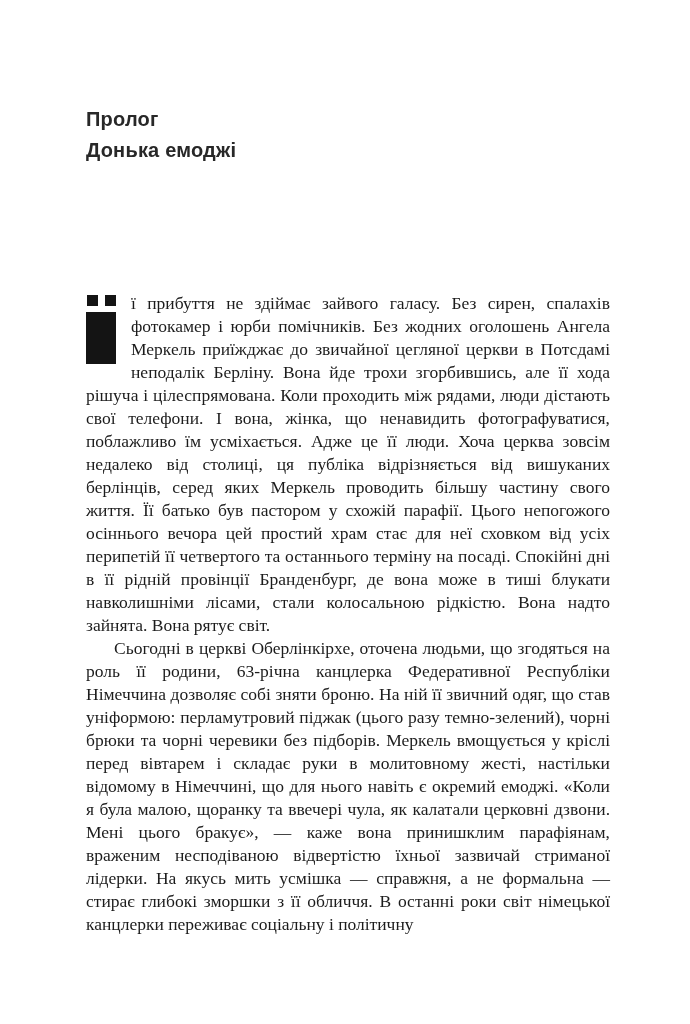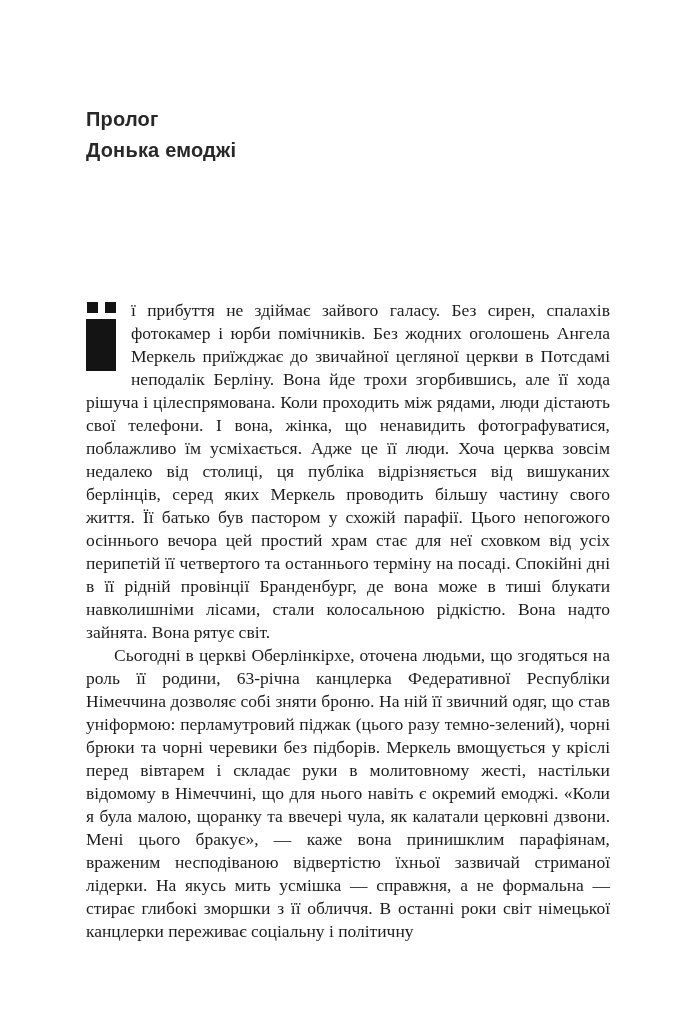--- a/index.html
+++ b/index.html
@@ -31,21 +31,21 @@
     font-weight: 700;
     font-size: 20px;
     line-height: 31px;
     color: #282828;
     letter-spacing: 0.2px;
   }
 
   
   .body-text {
     position: absolute;
-    top: 299px;
+    top: 292px;
     left: 86px;
     width: 524px;
     color: #1c1c1c;
     font-size: 17.5px;
     line-height: 23px;
     text-align: justify;
   }
 
   .para { text-align: justify; }
   .para-indent { text-indent: 28px; }

